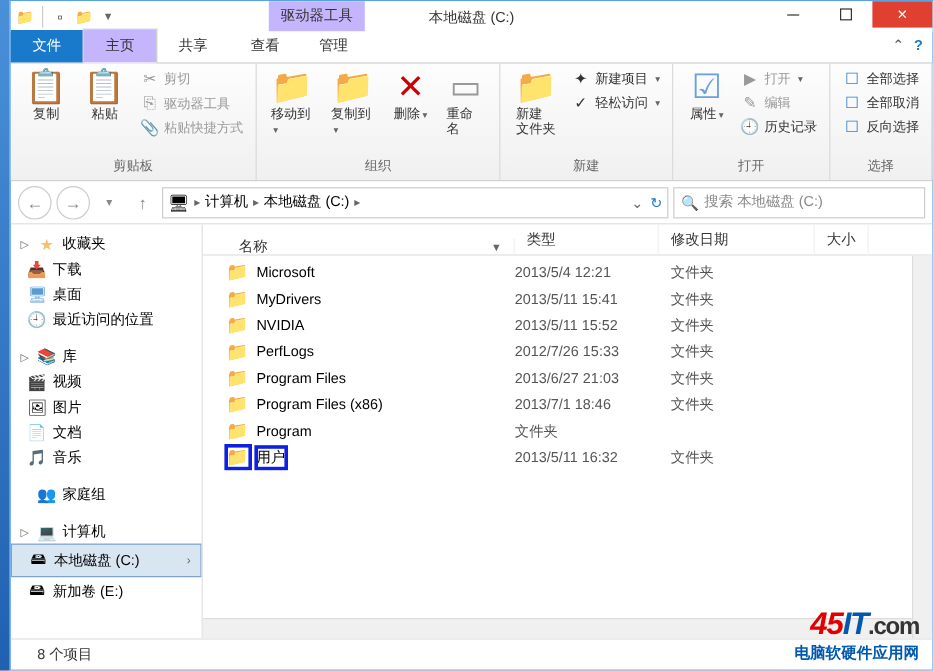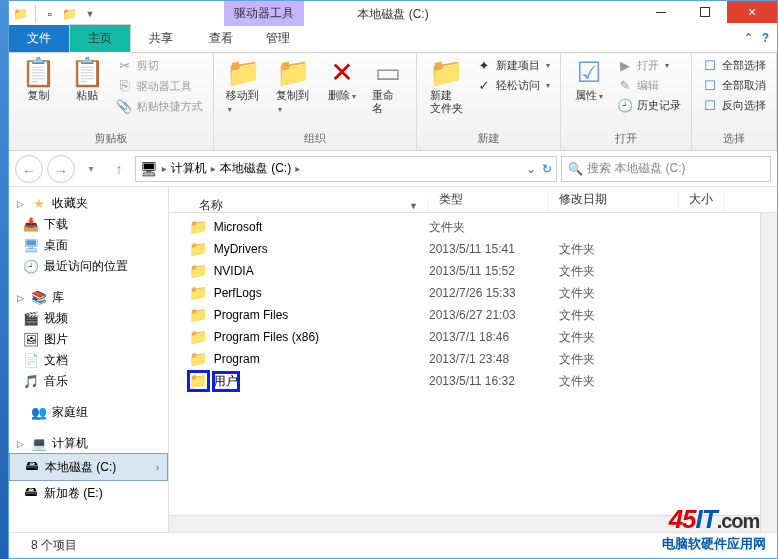--- a/index.html
+++ b/index.html
@@ -17,21 +17,21 @@
 .winbtns { position:absolute; right:0; top:0; display:flex; }
 .winbtn { width:44px; height:22px; display:flex; align-items:center; justify-content:center; font-size:11px; color:#333; }
 .winbtn.close { background:#e04030; color:#fff; width:50px; }
 .winbtn.min .s { width:10px; height:1px; background:#333; }
 .winbtn.max .s { width:10px; height:10px; border:1px solid #333; }
 
 
 .rtabs { height:26px; display:flex; align-items:flex-end; border-bottom:1px solid #d0d0d0; position:relative; }
 .rtab { padding:5px 18px; font-size:12px; color:#333; }
 .rtab.file { background:#1979ca; color:#fff; }
-.rtab.active { background:#14b8a6; border:1px solid #d0d0d0; border-bottom:1px solid #fff; margin-bottom:-1px; }
+.rtab.active { background:#c4b5fd; border:1px solid #d0d0d0; border-bottom:1px solid #fff; margin-bottom:-1px; }
 .rtab.ctx { position:absolute; left:239px; }
 .rtabs .help { position:absolute; right:8px; top:4px; display:flex; gap:8px; font-size:12px; color:#555; }
 .help .qm { color:#1979ca; font-weight:bold; }
 
 
 .ribbon { height:98px; background:linear-gradient(#fdfdfd,#f0f0f0); border-bottom:1px solid #d0d0d0; display:flex; }
 .rgroup { border-right:1px solid #dadada; padding:4px 8px 2px; display:flex; flex-direction:column; }
 .rgbody { flex:1; display:flex; align-items:flex-start; gap:6px; }
 .rglabel { font-size:11px; color:#666; text-align:center; padding:2px 0; }
 .rbtn { display:flex; flex-direction:column; align-items:center; gap:2px; padding:2px 4px; min-width:40px; }
@@ -79,21 +79,21 @@
 .frow .n .ico { color:#f0c36d; font-size:15px; }
 .frow .d { width:130px; color:#555; }
 .frow .t { width:120px; color:#555; }
 .frow.hl .n span, .frow.hl .n .ico { outline:3px solid #1020e0; outline-offset:-1px; }
 
 
 .status { height:26px; border-top:1px solid #e0e0e0; display:flex; align-items:center; padding:0 22px; font-size:12px; color:#333; position:relative; }
 
 
 .wm { position:absolute; right:12px; bottom:6px; text-align:right; font-size:11px; z-index:20; }
-.wm .big { font-size:26px; font-weight:bold; font-style:italic; color:#0058b0; letter-spacing:-1px;text-align:center; }
+.wm .big { font-size:26px; font-weight:bold; font-style:italic; color:#0058b0; letter-spacing:-1px; }
 .wm .big .r { color:#e00000; }
 .wm .com { color:#333; font-style:normal; font-size:20px; }
 .wm .sub { color:#0058b0; font-weight:bold; font-size:13px; }
 
 .scroll-r { position:absolute; right:0; top:0; bottom:0; width:17px; background:#f0f0f0; border-left:1px solid #ddd; }
 .scroll-b { position:absolute; left:0; right:17px; bottom:0; height:17px; background:#f0f0f0; border-top:1px solid #ddd; }
 .main-inner { position:relative; flex:1; overflow:hidden; }
 </style>
 </head>
 <body>
@@ -350,20 +350,21 @@
         <div class="col date">修改日期</div>
         <div class="col">大小</div>
       </div>
       <div class="main-inner">
         <div class="files" id="files">
             <div class="frow">
               <div class="n">
                 <span class="ico">📁</span>
                 <span>Microsoft</span>
               </div>
+              <div class="d">2013/5/4 12:21</div>
               <div class="t">文件夹</div>
             </div>
             <div class="frow">
               <div class="n">
                 <span class="ico">📁</span>
                 <span>MyDrivers</span>
               </div>
               <div class="d">2013/5/11 15:41</div>
               <div class="t">文件夹</div>
             </div>
@@ -397,21 +398,20 @@
                 <span>Program Files (x86)</span>
               </div>
               <div class="d">2013/7/1 18:46</div>
               <div class="t">文件夹</div>
             </div>
             <div class="frow">
               <div class="n">
                 <span class="ico">📁</span>
                 <span>Program</span>
               </div>
-              <div class="d">2013/7/1 23:48</div>
               <div class="t">文件夹</div>
             </div>
             <div class="frow hl">
               <div class="n">
                 <span class="ico">📁</span>
                 <span>用户</span>
               </div>
               <div class="d">2013/5/11 16:32</div>
               <div class="t">文件夹</div>
             </div>

